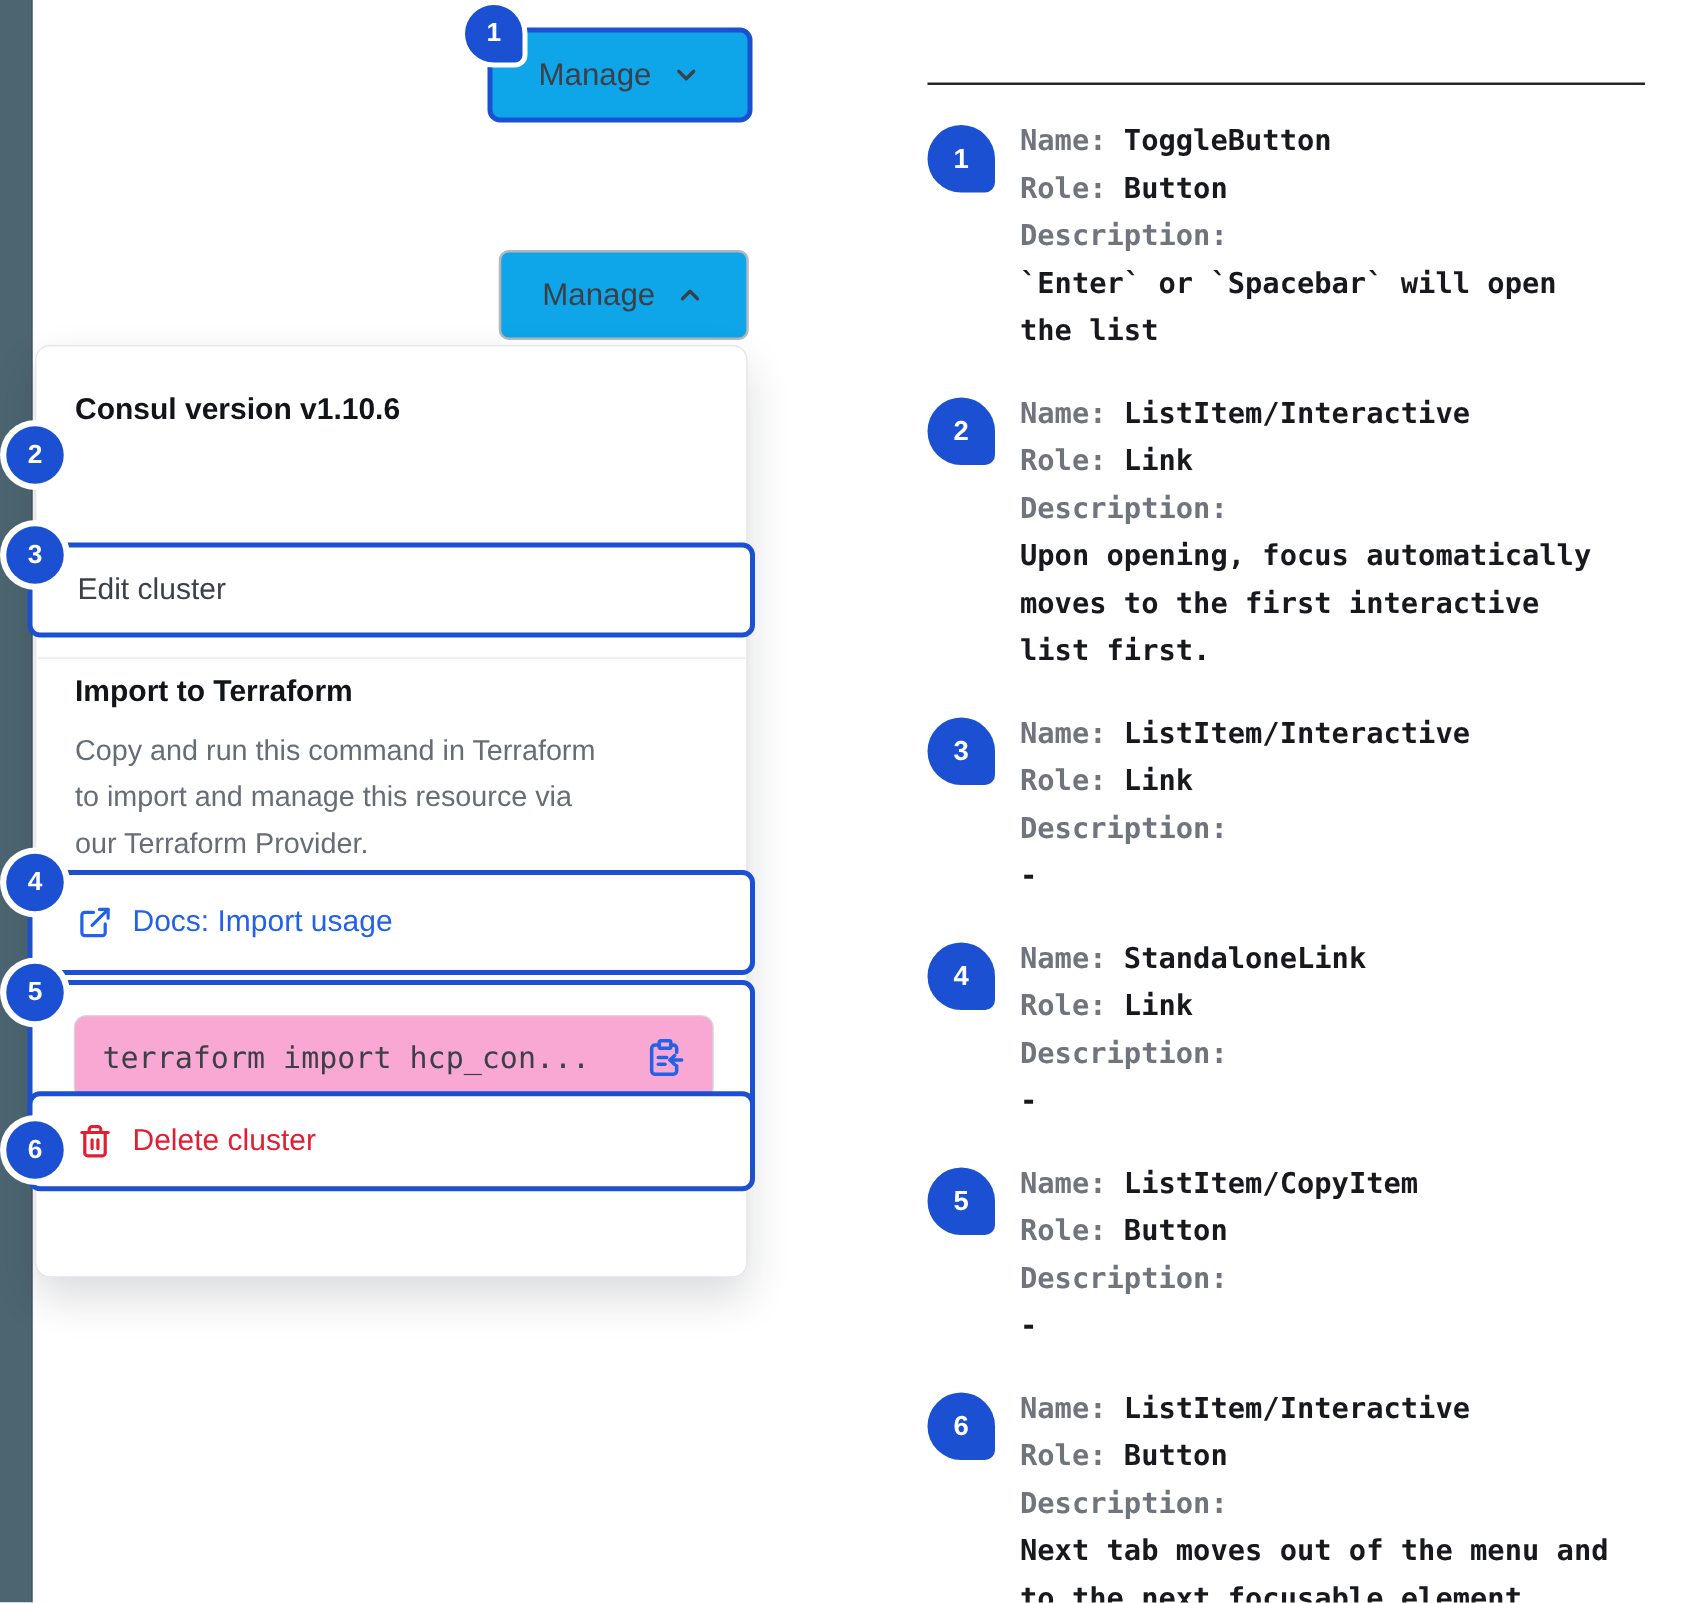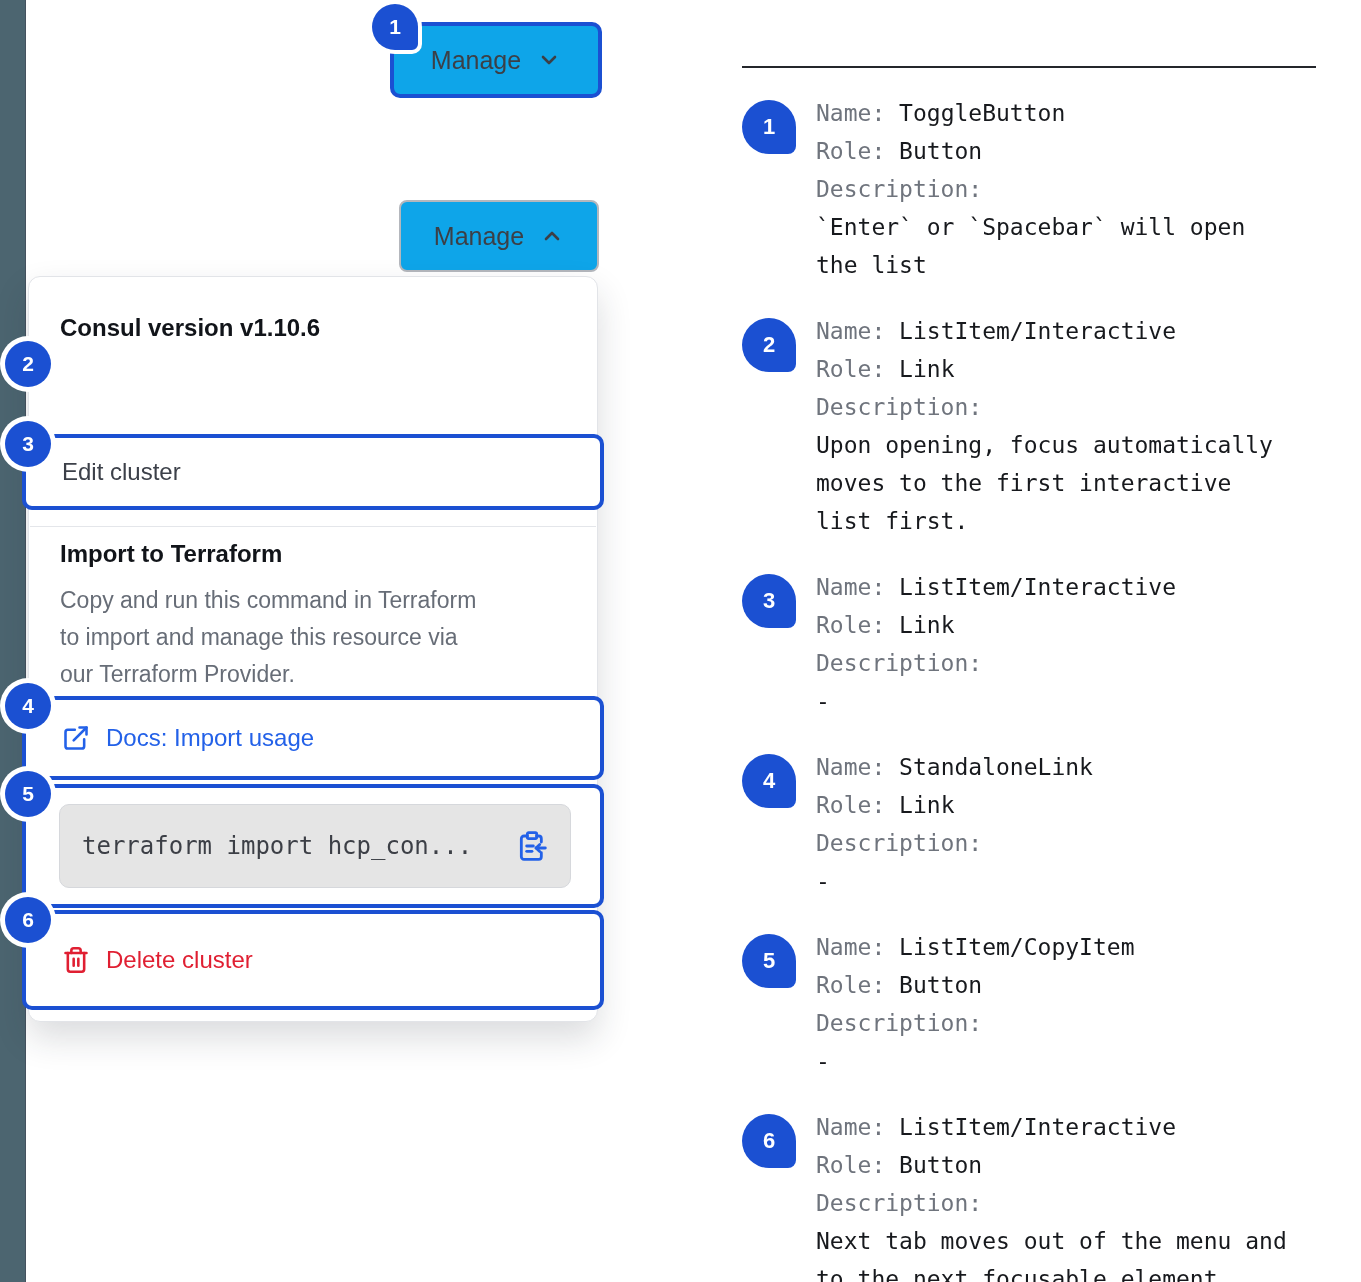--- a/index.html
+++ b/index.html
@@ -33,30 +33,30 @@
                  font-size:23px; line-height:37px; white-space:pre-line; }
 
   
   .focus-box { position:absolute; left:22px; width:582px; background:#fff;
                border:4px solid #1b50d2; border-radius:10px;
                display:flex; align-items:center; }
   .fb-update { top:356px; height:76px; }
   .fb-edit   { top:434px; height:76px; }
   .fb-docs   { top:696px; height:84px; }
   .fb-code   { top:784px; height:124px; }
-  .fb-delete { top:910px; height:100px; }
+  .fb-delete { top:873px; height:80px; }
   .fb-label { color:#3c4049; font-size:24px; margin-left:36px; }
 
   .docs-link { display:flex; align-items:center; gap:16px; margin-left:36px;
                color:#2361e8; font-size:24px; font-weight:500; }
   .delete-row { display:flex; align-items:center; gap:16px; margin-left:36px;
                color:#e01f32; font-size:24px; font-weight:500; }
 
-  .code-field { margin-left:33px; width:512px; height:84px; border:1px solid #d6d8dc;
-                border-radius:10px; background:#e5e5e5; display:flex; align-items:center;
+  .code-field { margin-left:33px; width:512px; height:68px; border:1px solid #d6d8dc;
+                border-radius:10px; background:#f9a8d4; display:flex; align-items:center;
                 justify-content:space-between; padding:0 22px; }
   .code-text { font-family:"DejaVu Sans Mono", monospace; font-size:24px; color:#3c3f46; }
 
   
   .badge { position:absolute; background:#1b50d2; color:#fff; font-weight:700;
            display:flex; align-items:center; justify-content:center; z-index:5; }
   .badge-circle { width:46px; height:46px; border-radius:50%; font-size:21px;
                   box-shadow:0 0 0 5px #ffffff; }
   .badge-tear { width:46px; height:46px; border-radius:50% 50% 6px 50%; font-size:21px;
                 box-shadow:0 0 0 4px #ffffff; }
@@ -72,21 +72,21 @@
                 font-family:"DejaVu Sans Mono", monospace; }
   .spec-title { font-size:25px; color:#17191d; font-weight:500; }
   .spec-rule { margin-top:22px; width:574px; border-bottom:2px solid #24262b; }
   .spec-list { margin-top:26px; }
   .spec-item { display:flex; margin-bottom:28px; }
   .spec-badge { flex:0 0 54px; width:54px; height:54px; margin-top:6px; margin-right:20px;
                 background:#1b50d2; border-radius:50% 50% 8px 50%;
                 color:#fff; font-size:22px; font-weight:700;
                 display:flex; align-items:center; justify-content:center;
                 font-family:"Liberation Sans", sans-serif; }
-  .spec-text { width:500px; font-size:23px; line-height:38px; }
+  .spec-text { width:500px; font-size:23px; line-height:38px;font-weight:bold; }
   .spec-label { color:#6f747d; }
   .spec-value { color:#17191d; }
   .spec-desc  { color:#17191d; white-space:pre-line; }
 
   .icon-blue { color:#2361e8; }
   .icon-red  { color:#e01f32; }
 </style>
 </head>
 <body>
 

